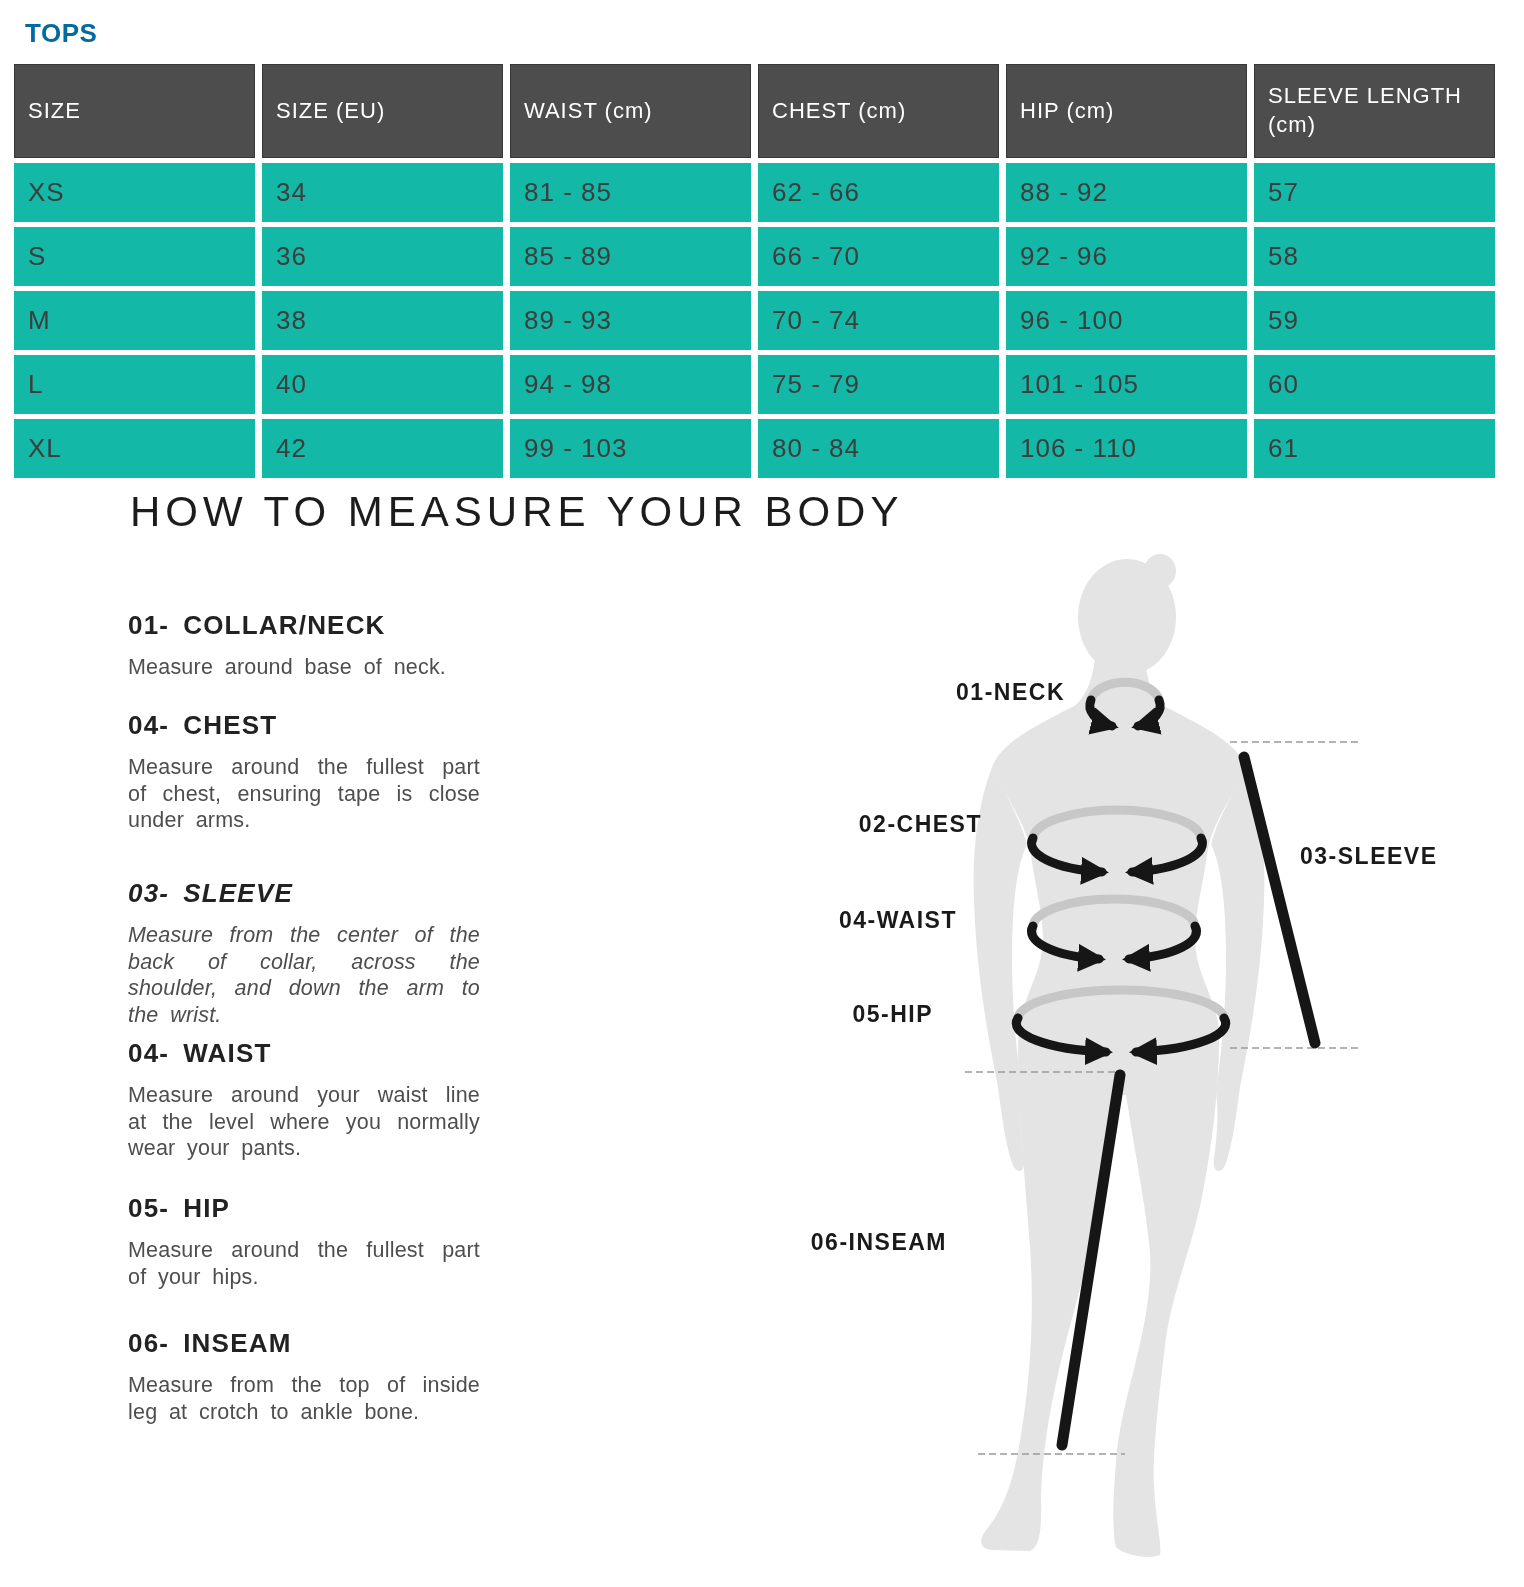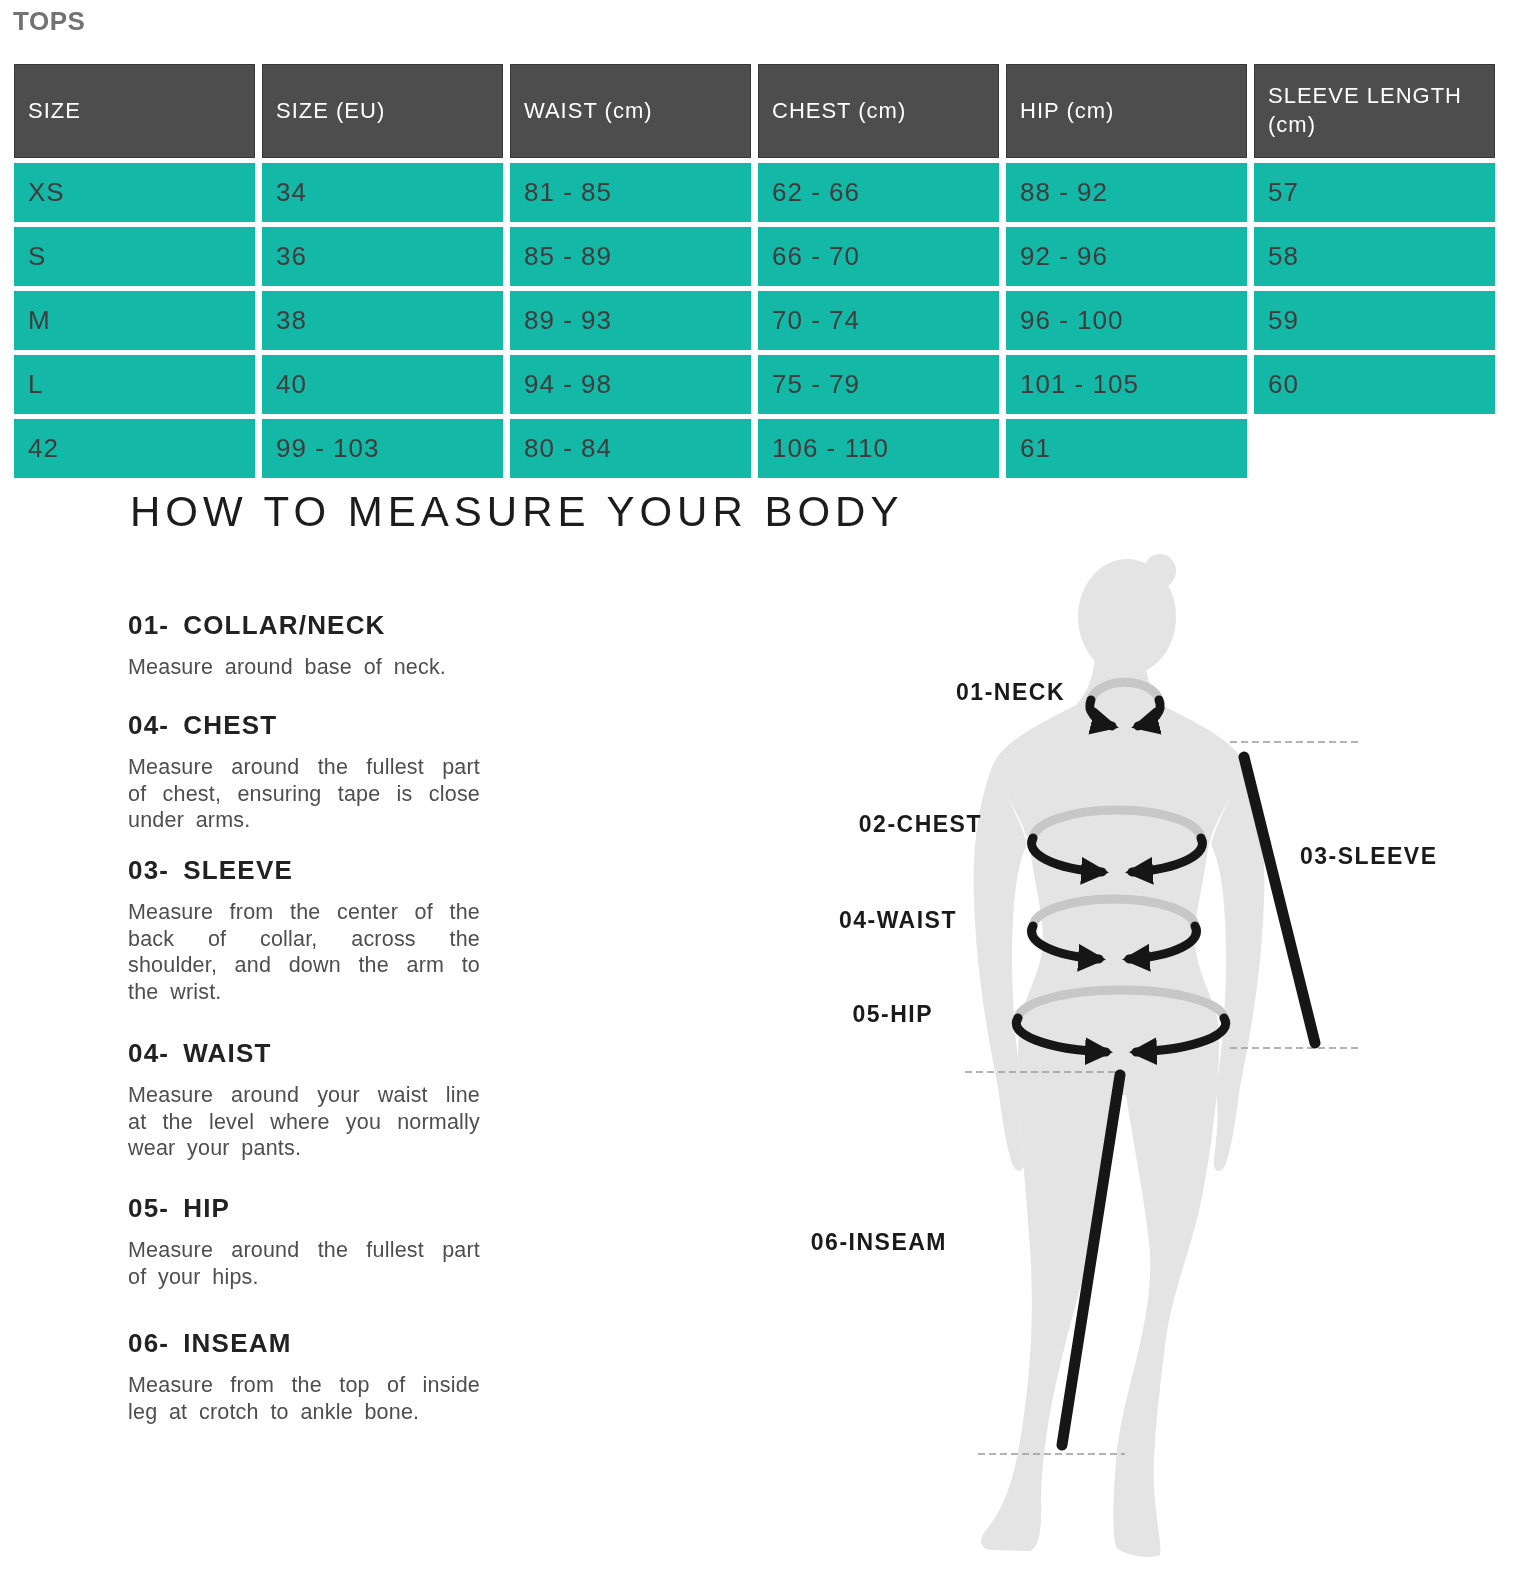--- a/index.html
+++ b/index.html
@@ -1,22 +1,22 @@
 <!DOCTYPE html>
 <html><head>
 <meta charset="utf-8">
 <style>
   html,body{margin:0;padding:0;background:#ffffff;}
   .page{
     position:relative;width:1524px;height:1587px;background:#ffffff;overflow:hidden;
     font-family:"Liberation Sans", sans-serif;
   }
   .page-title{
-    position:absolute;left:13px;top:6px;margin:0;
-    font-size:26px;font-weight:700;color:#737373;letter-spacing:.5px;
+    position:absolute;left:13px;top:6px;margin:12px;
+    font-size:26px;font-weight:700;color:#0369a1;letter-spacing:.5px;
   }
   .size-table{
     position:absolute;left:14px;top:64px;width:1481px;
     display:grid;grid-template-columns:repeat(6,1fr);
     column-gap:7px;row-gap:5px;
   }
   .th{
     background:#4d4d4d;color:#ffffff;height:94px;box-sizing:border-box;
     display:flex;align-items:center;padding:0 10px 0 13px;
     font-size:22px;letter-spacing:1px;line-height:1.3;
@@ -79,39 +79,40 @@
       <div class="td">89 - 93</div>
       <div class="td">70 - 74</div>
       <div class="td">96 - 100</div>
       <div class="td">59</div>
       <div class="td">L</div>
       <div class="td">40</div>
       <div class="td">94 - 98</div>
       <div class="td">75 - 79</div>
       <div class="td">101 - 105</div>
       <div class="td">60</div>
+      <div class="td">XL</div>
       <div class="td">42</div>
       <div class="td">99 - 103</div>
       <div class="td">80 - 84</div>
       <div class="td">106 - 110</div>
       <div class="td">61</div>
     </div>
 
   <h2 class="measure-heading">HOW TO MEASURE YOUR BODY</h2>
 
   <div class="guide" id="guideSections">
       <div class="gsec" style="top: 0px;">
         <h3><span class="num">01-</span><span>COLLAR/NECK</span></h3>
         <p>Measure around base of neck.</p>
       </div>
       <div class="gsec" style="top: 100px;">
         <h3><span class="num">04-</span><span>CHEST</span></h3>
         <p>Measure around the fullest part of chest, ensuring tape is close under arms.</p>
       </div>
-      <div class="gsec" style="top: 245px;">
+      <div class="gsec" style="top: 268px; font-style: italic;">
         <h3><span class="num">03-</span><span>SLEEVE</span></h3>
         <p>Measure from the center of the back of collar, across the shoulder, and down the arm to the wrist.</p>
       </div>
       <div class="gsec" style="top: 428px;">
         <h3><span class="num">04-</span><span>WAIST</span></h3>
         <p>Measure around your waist line at the level where you normally wear your pants.</p>
       </div>
       <div class="gsec" style="top: 583px;">
         <h3><span class="num">05-</span><span>HIP</span></h3>
         <p>Measure around the fullest part of your hips.</p>

